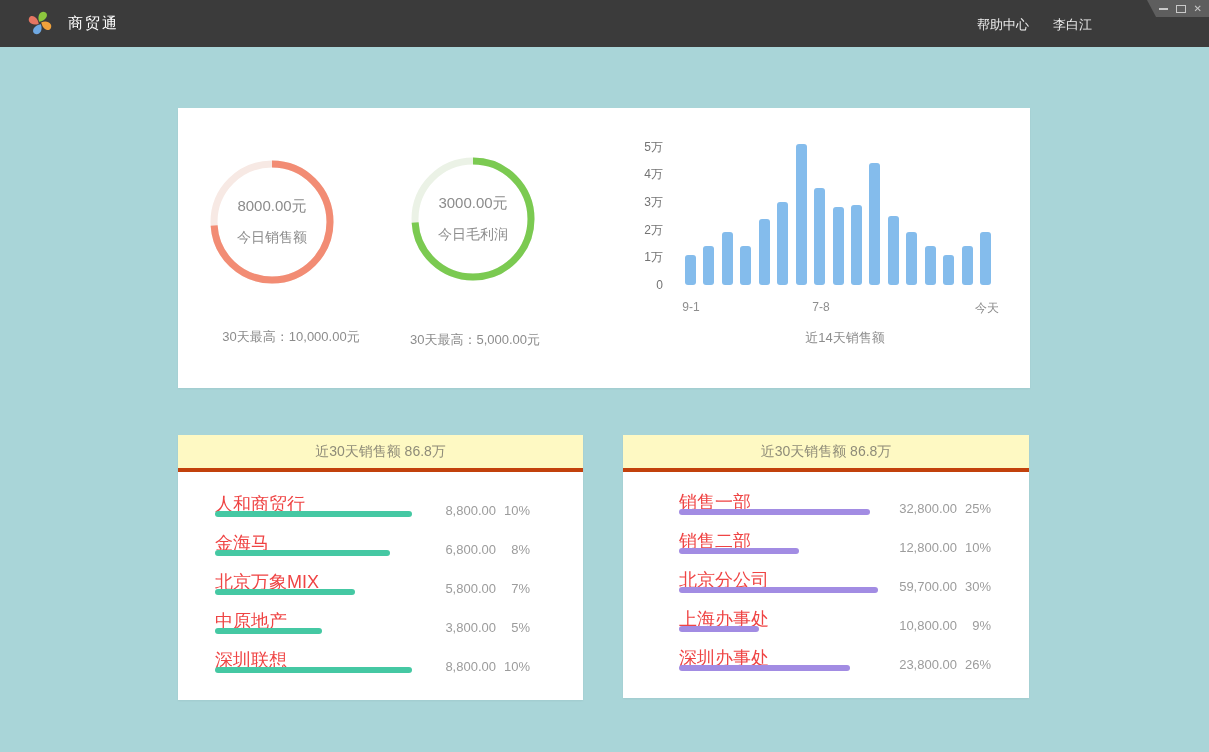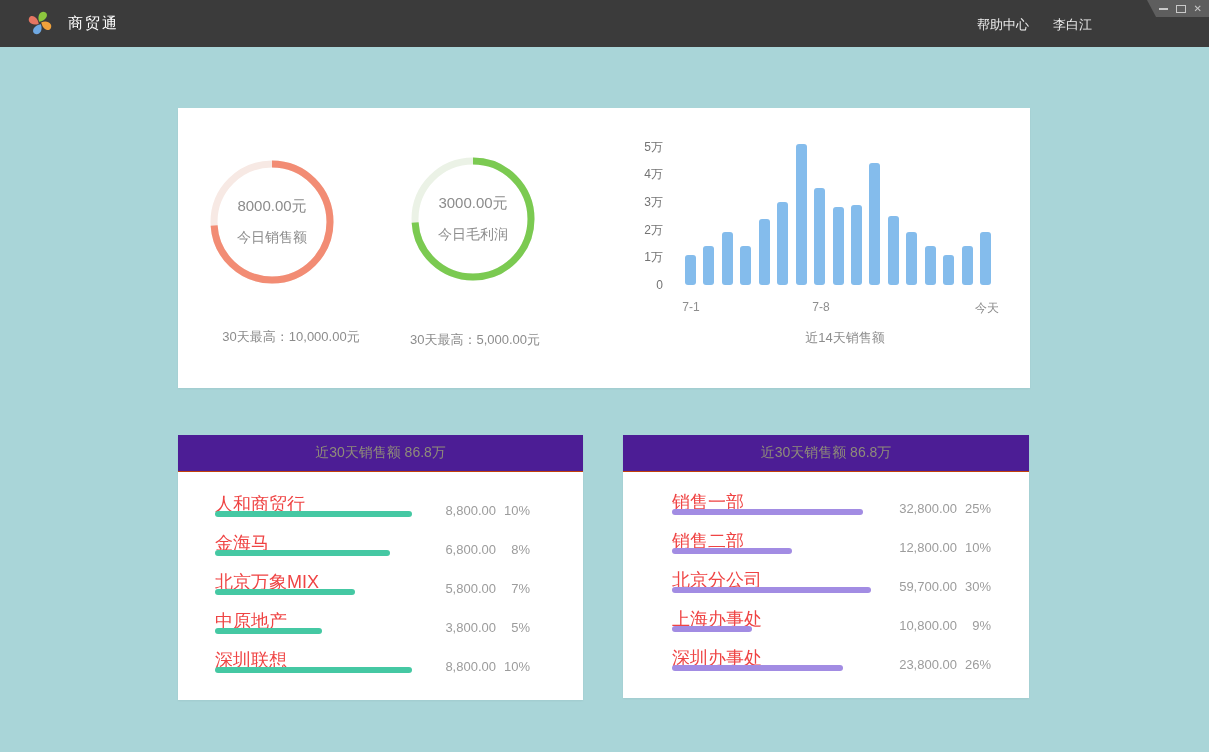--- a/index.html
+++ b/index.html
@@ -47,32 +47,32 @@
 
   
   .bars { position:absolute; left:507px; bottom:103px; width:306px; height:165px; display:flex; align-items:flex-end; justify-content:space-between; }
   .vbar { width:11px; border-radius:3px; }
   .yticks { position:absolute; left:428px; top:0; width:57px; height:100%; }
   .ytick { position:absolute; right:0; width:100%; text-align:right; font-size:12px; color:#737373; line-height:14px; }
   .xtick { position:absolute; top:192px; font-size:12px; color:#8e8e8e; text-align:center; }
   .chart-caption { position:absolute; left:567px; top:221px; width:200px; text-align:center; font-size:13px; color:#8c8c8c; }
 
   
-  .panel-header { height:37px; background:#4c1d95; display:flex; align-items:center; justify-content:center; font-size:14px; color:#8f8c79; border-bottom:1px solid #c2410c; box-sizing:border-box; }
+  .panel-header { height:37px; background:#fef9c3; display:flex; align-items:center; justify-content:center; font-size:14px; color:#8f8c79; border-bottom:4px solid #c2410c; box-sizing:border-box; }
   .rows { padding-top:20px; }
   .panel-r .rows { padding-top:18px; }
   .rank-row { position:relative; height:39px; }
   .rank-label { position:absolute; top:0; font-size:18px; color:#ef4444; }
   .rank-bar { position:absolute; top:19px; height:6px; border-radius:3px; }
   .rank-nums { position:absolute; top:11px; font-size:13px; color:#9c9c9c; display:flex; }
   .amount { display:inline-block; width:80px; text-align:right; }
   .pct { display:inline-block; width:34px; text-align:right; }
   .panel-l .rank-label, .panel-l .rank-bar { left:37px; }
   .panel-l .rank-nums { right:53px; }
-  .panel-r .rank-label, .panel-r .rank-bar { left:49px;text-align:center; }
+  .panel-r .rank-label, .panel-r .rank-bar { left:56px;text-align:center; }
   .panel-r .rank-nums { right:38px; }
 </style>
 </head>
 <body>
 
 <div class="screen">
 
   <div class="titlebar">
     <svg class="logo" viewBox="0 0 64 64">
       <path transform="rotate(0 32 32)" d="M30 29 C 24 12, 36 2, 45 8 C 52 13, 46 27, 30 29 Z" fill="#8cc63e"></path>
@@ -139,21 +139,21 @@
         <div class="vbar" style="height: 80px; background: rgb(132, 188, 236);"></div>
         <div class="vbar" style="height: 122px; background: rgb(132, 188, 236);"></div>
         <div class="vbar" style="height: 69px; background: rgb(132, 188, 236);"></div>
         <div class="vbar" style="height: 53px; background: rgb(132, 188, 236);"></div>
         <div class="vbar" style="height: 39px; background: rgb(132, 188, 236);"></div>
         <div class="vbar" style="height: 30px; background: rgb(132, 188, 236);"></div>
         <div class="vbar" style="height: 39px; background: rgb(132, 188, 236);"></div>
         <div class="vbar" style="height: 53px; background: rgb(132, 188, 236);"></div>
       </div>
     <div id="xticks-host">
-        <div class="xtick" style="left: 492px; width: 42px;">7-1</div>
+        <div class="xtick" style="left: 492px; width: 42px;">9-1</div>
         <div class="xtick" style="left: 622px; width: 42px;">7-8</div>
         <div class="xtick" style="left: 783px; width: 52px;">今天</div>
       </div>
     <div class="chart-caption">近14天销售额</div>
   </div>
 
   <div class="card panel-l" id="panel-left">
     <div class="panel-header">近30天销售额 86.8万</div>
     <div class="rows">
   <div class="rank-row">

